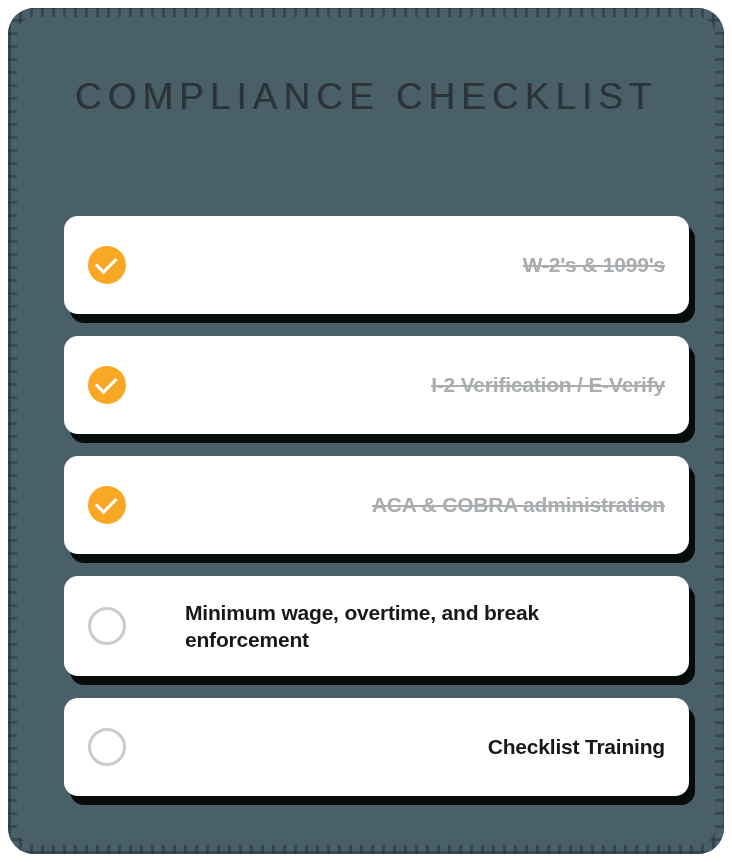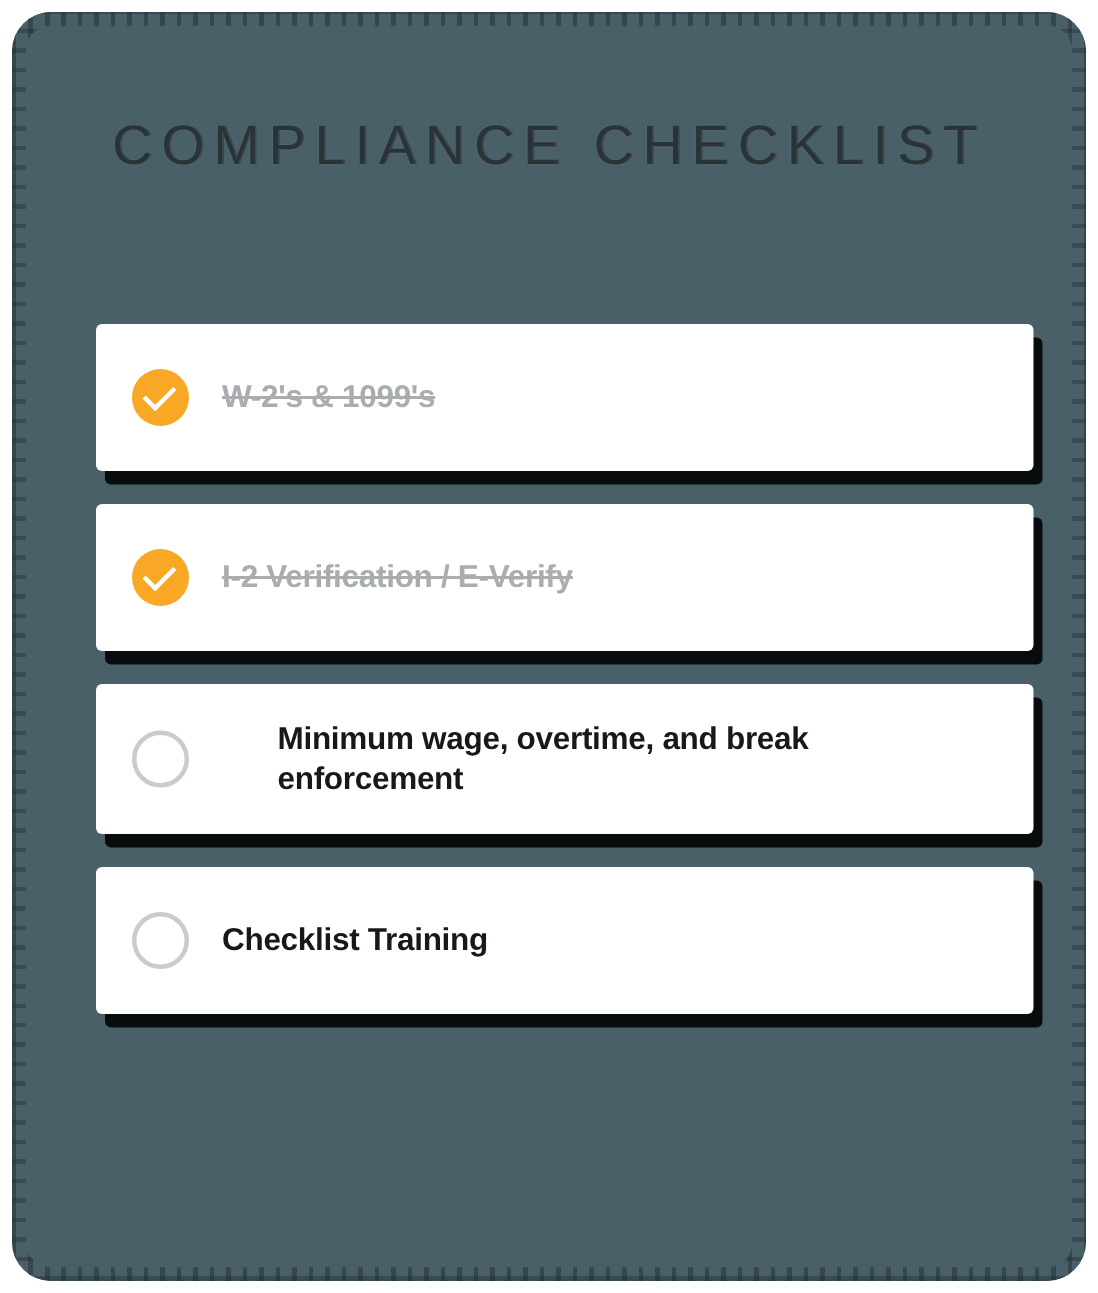--- a/index.html
+++ b/index.html
@@ -97,28 +97,29 @@
   .list {
     position: absolute;
     left: 56px;
     top: 208px;
     width: 625px;
   }
 
   .row {
     position: relative;
     background: #ffffff;
-    border-radius: 4px;
+    border-radius: 14px;
     margin-bottom: 22px;
     box-shadow: 6px 9px 0 rgba(0,0,0,0.88);
     display: flex;
     align-items: center;
     padding: 0 24px;
     box-sizing: border-box;
     min-height: 98px;
+    justify-content: space-between;
   }
   .row.tall { min-height: 100px; gap: 37px; }
 
   .checkbox {
     flex: 0 0 auto;
     width: 38px;
     height: 38px;
     border-radius: 50%;
     margin-right: 22px;
     display: flex;
@@ -175,20 +176,26 @@
         <div class="label struck">W-2's &amp; 1099's</div>
       </div>
 
       <div class="row">
         <div class="checkbox done">
             <span class="tick"></span>
           </div>
         <div class="label struck">I-2 Verification / E-Verify</div>
       </div>
 
+      <div class="row">
+        <div class="checkbox done">
+            <span class="tick"></span>
+          </div>
+        <div class="label struck">ACA &amp; COBRA administration</div>
+      </div>
 
       <div class="row tall">
         <div class="checkbox todo"></div>
         <div class="label">Minimum wage, overtime, and break enforcement</div>
       </div>
 
       <div class="row">
         <div class="checkbox todo"></div>
         <div class="label">Checklist Training</div>
       </div>

